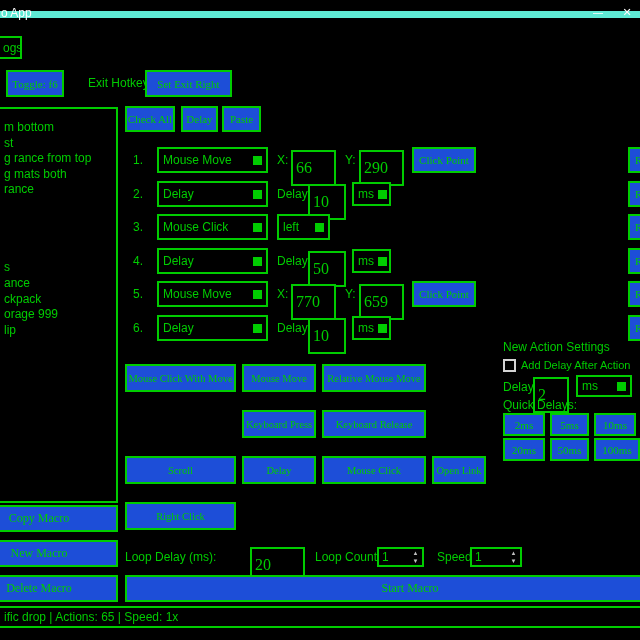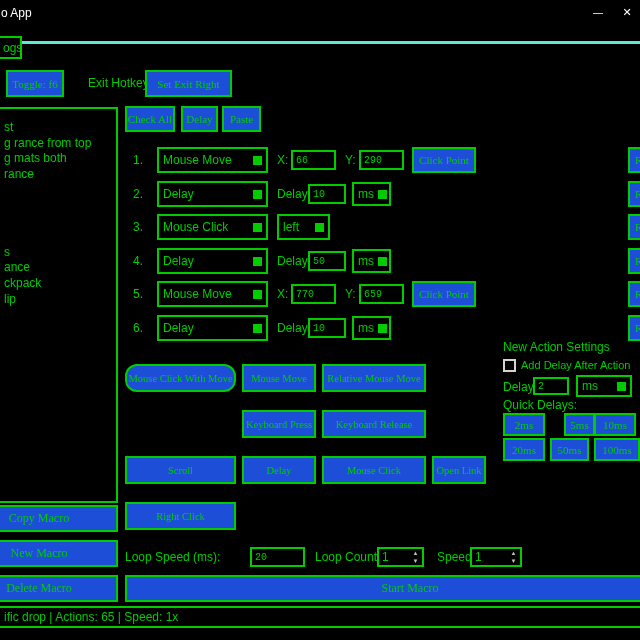--- a/index.html
+++ b/index.html
@@ -2,33 +2,33 @@
 <html style="--accent: #00cc00; --background: #000000; --titlebar_text: #ffffff;"><head>
 <meta charset="utf-8">
 <style>
   * { box-sizing: border-box; margin: 0; padding: 0; }
   html, body { background: #000; }
   .app {
     position: relative; width: 640px; height: 640px; overflow: hidden;
     background: var(--background, #000); color: var(--accent, #00cc00);
     font-family: "Liberation Sans", sans-serif; font-size: 12px;
   }
-  .titlebar { position:absolute; top:0; left:0; width:100%; height:44px; background:#000; border-bottom:3px solid #5eead4; }
+  .titlebar { position:absolute; top:0; left:0; width:100%; height:18px; background:#000; border-bottom:7px solid #5eead4; }
   .title-text { position:absolute; left:1px; top:6px; font-size:12px; color:var(--titlebar_text,#fff); white-space:nowrap; }
   .win-btn { position:absolute; top:0; height:25px; display:flex; align-items:center; justify-content:center; color:#fff; background:transparent; border:none; font-size:10px; cursor:pointer; }
   .tab { position:absolute; left:-30px; top:36px; width:52px; height:23px; border:2px solid var(--accent,#0c0); background:#000; }
   .tab span { position:absolute; left:31px; top:3px; white-space:nowrap; }
   .btn { position:absolute; background:#1d4ed8; border:2px solid var(--accent,#0c0); color:var(--accent,#0c0);
          display:flex; align-items:center; justify-content:center; font-family:Liberation Serif, serif; font-size:11px; white-space:nowrap; cursor:pointer; }
   .abtn { height:28px; font-size:10.5px; }
   .qbtn { height:23px; font-size:11px; }
   .mbtn { left:-40px; width:158px; height:27px; font-size:12px; }
   .lbl { position:absolute; white-space:nowrap; }
   .tinput { position:absolute; background:#000; border:2px solid var(--accent,#0c0); color:var(--accent,#0c0);
-            font-family:Liberation Mono, monospace; font-size:10px; padding:0 3px; }
+            font-family:Liberation Serif, serif; font-size:16px; padding:16px 3px; }
   .dropdown { position:absolute; background:#000; border:2px solid var(--accent,#0c0); display:flex; align-items:center;
               justify-content:space-between; padding:0 4px; cursor:pointer; }
   .dropdown span:first-child { white-space:nowrap; }
   .sq { width:9px; height:9px; background:var(--accent,#0c0); flex:0 0 auto; margin-left:4px; }
   .listbox { position:absolute; left:-40px; top:107px; width:158px; height:396px; border:2px solid var(--accent,#0c0); background:#000; overflow:hidden; }
   .listbox ul { list-style:none; padding:11px 0 0 42px; }
   .listbox li { height:15.6px; line-height:15.6px; white-space:nowrap; cursor:pointer; }
   .row { position:absolute; left:0; width:100%; height:26px; }
   .num { position:absolute; left:133px; line-height:26px; }
   .type-dd { left:157px; width:111px; height:26px; }
@@ -65,31 +65,33 @@
   <div class="tab">
     <span>ogs</span>
   </div>
 
   <button class="btn" style="left:6px; top:70px; width:58px; height:27px;">Toggle: f6</button>
   <span class="lbl" style="left:88px; top:70px; line-height:27px;">Exit Hotkey:</span>
   <button class="btn" style="left:145px; top:70px; width:87px; height:27px;">Set Exit Right</button>
 
   <div class="listbox">
     <ul>
+      <li>m bottom</li>
       <li>st</li>
       <li>g rance from top</li>
       <li>g mats both</li>
       <li>rance</li>
       <li></li>
       <li></li>
       <li></li>
       <li></li>
       <li>s</li>
       <li>ance</li>
       <li>ckpack</li>
+      <li>orage 999</li>
       <li>lip</li>
     </ul>
   </div>
 
   <button class="btn" style="left:125px; top:106px; width:50px; height:26px;">Check All</button>
   <button class="btn" style="left:181px; top:106px; width:37px; height:26px;">Delay</button>
   <button class="btn" style="left:222px; top:106px; width:39px; height:26px;">Paste</button>
 
   <div class="row" style="top:147px;">
     <span class="num">1.</span>
@@ -170,21 +172,21 @@
     </div>
     <span class="lbl dl">Delay:</span>
     <input class="tinput din" value="10" style="">
     <div class="dropdown udd">
       <span>ms</span>
       <span class="sq"></span>
     </div>
     <button class="btn rm">R</button>
   </div>
 
-  <button class="btn abtn" style="left:125px; top:364px; width:111px;border-radius:12px;">Mouse Click With Move</button>
+  <button class="btn abtn" style="left:125px; top:364px; width:111px;">Mouse Click With Move</button>
   <button class="btn abtn" style="left:242px; top:364px; width:74px;">Mouse Move</button>
   <button class="btn abtn" style="left:322px; top:364px; width:104px;">Relative Mouse Move</button>
 
   <button class="btn abtn" style="left:322px; top:410px; width:104px;">Keyboard Release</button>
   <button class="btn abtn" style="left:242px; top:410px; width:74px;">Keyboard Press</button>
 
   <button class="btn abtn" style="left:125px; top:456px; width:111px;">Scroll</button>
   <button class="btn abtn" style="left:242px; top:456px; width:74px;">Delay</button>
   <button class="btn abtn" style="left:322px; top:456px; width:104px;">Mouse Click</button>
   <button class="btn abtn" style="left:432px; top:456px; width:54px;">Open Link</button>
@@ -195,31 +197,31 @@
   <span class="checkbox" style="left:503px; top:359px;"></span>
   <span class="lbl" style="left:521px; top:359px; font-size:11px; line-height:13px;">Add Delay After Action</span>
   <span class="lbl" style="left:503px; top:380px;">Delay:</span>
   <input class="tinput" style="left: 533px; top: 377px; width: 36px; height: 18px;" value="2">
   <div class="dropdown" style="left:576px; top:375px; width:56px; height:22px;">
     <span>ms</span>
     <span class="sq"></span>
   </div>
   <span class="lbl" style="left:503px; top:398px;">Quick Delays:</span>
   <button class="btn qbtn" style="left:503px; top:413px; width:42px;">2ms</button>
-  <button class="btn qbtn" style="left:564px; top:413px; width:31px;">5ms</button>
+  <button class="btn qbtn" style="left:550px; top:413px; width:39px;">5ms</button>
   <button class="btn qbtn" style="left:594px; top:413px; width:42px;">10ms</button>
   <button class="btn qbtn" style="left:503px; top:438px; width:42px;">20ms</button>
   <button class="btn qbtn" style="left:550px; top:438px; width:39px;">50ms</button>
   <button class="btn qbtn" style="left:594px; top:438px; width:46px;">100ms</button>
 
   <button class="btn mbtn" style="top:505px;">Copy Macro</button>
   <button class="btn mbtn" style="top:540px;">New Macro</button>
   <button class="btn mbtn" style="top:575px;">Delete Macro</button>
 
-  <span class="lbl" style="left:125px; top:545px; line-height:24px;">Loop Speed (ms):</span>
+  <span class="lbl" style="left:125px; top:545px; line-height:24px;">Loop Delay (ms):</span>
   <input class="tinput" style="left: 250px; top: 547px; width: 55px; height: 20px;" value="20">
   <span class="lbl" style="left:315px; top:545px; line-height:24px;">Loop Count:</span>
   <div class="spin" style="left:377px; top:547px; width:47px;">
     <input value="1" style="">
     <div class="arrows">
       <span>▲</span>
       <span>▼</span>
     </div>
   </div>
   <span class="lbl" style="left:437px; top:545px; line-height:24px;">Speed:</span>

